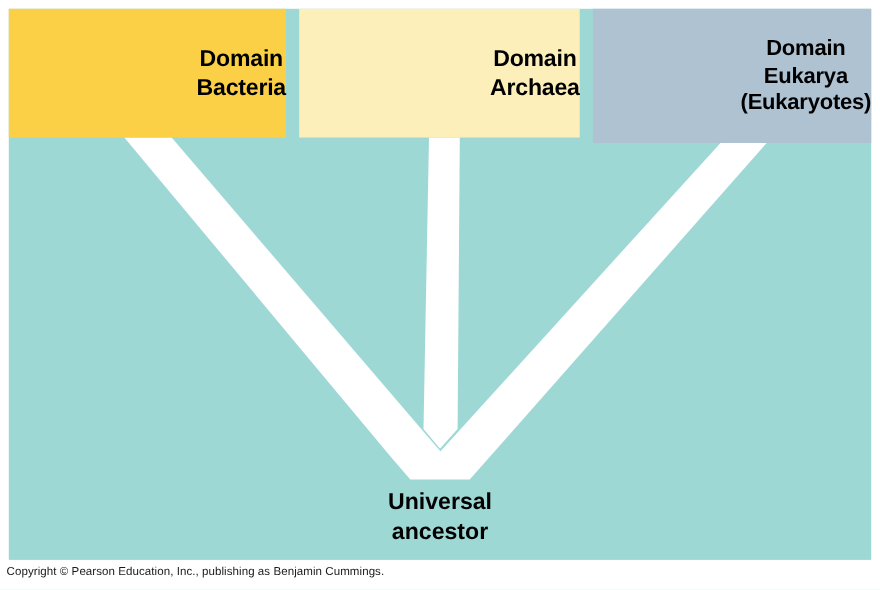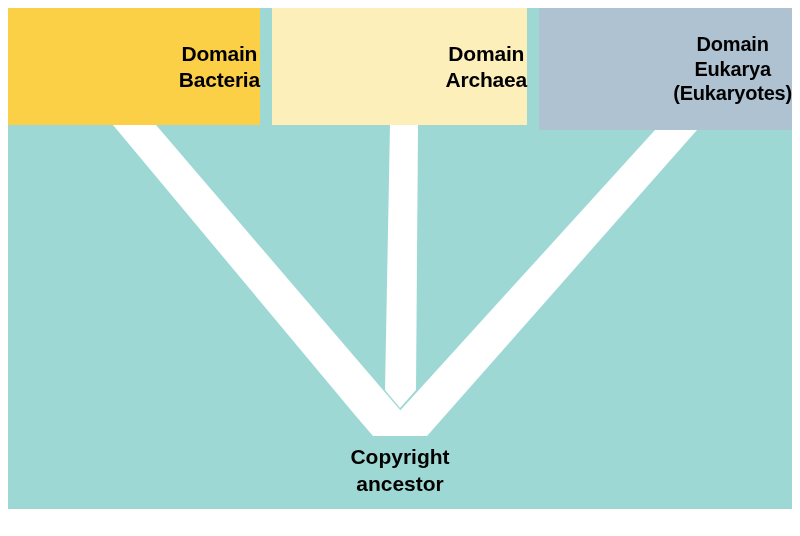--- a/index.html
+++ b/index.html
@@ -126,17 +126,18 @@
     <span style="white-space: pre-line;">Domain
 Archaea</span>
   </div>
 
   <div class="domain-box box-eukarya">
     <span style="white-space: pre-line;">Domain
 Eukarya
 (Eukaryotes)</span>
   </div>
 
-  <div class="ancestor-label">Copyright
+  <div class="ancestor-label">Universal
 ancestor</div>
 
+  <div class="copyright">Copyright © Pearson Education, Inc., publishing as Benjamin Cummings.</div>
 
 </div>
 
 </body></html>

